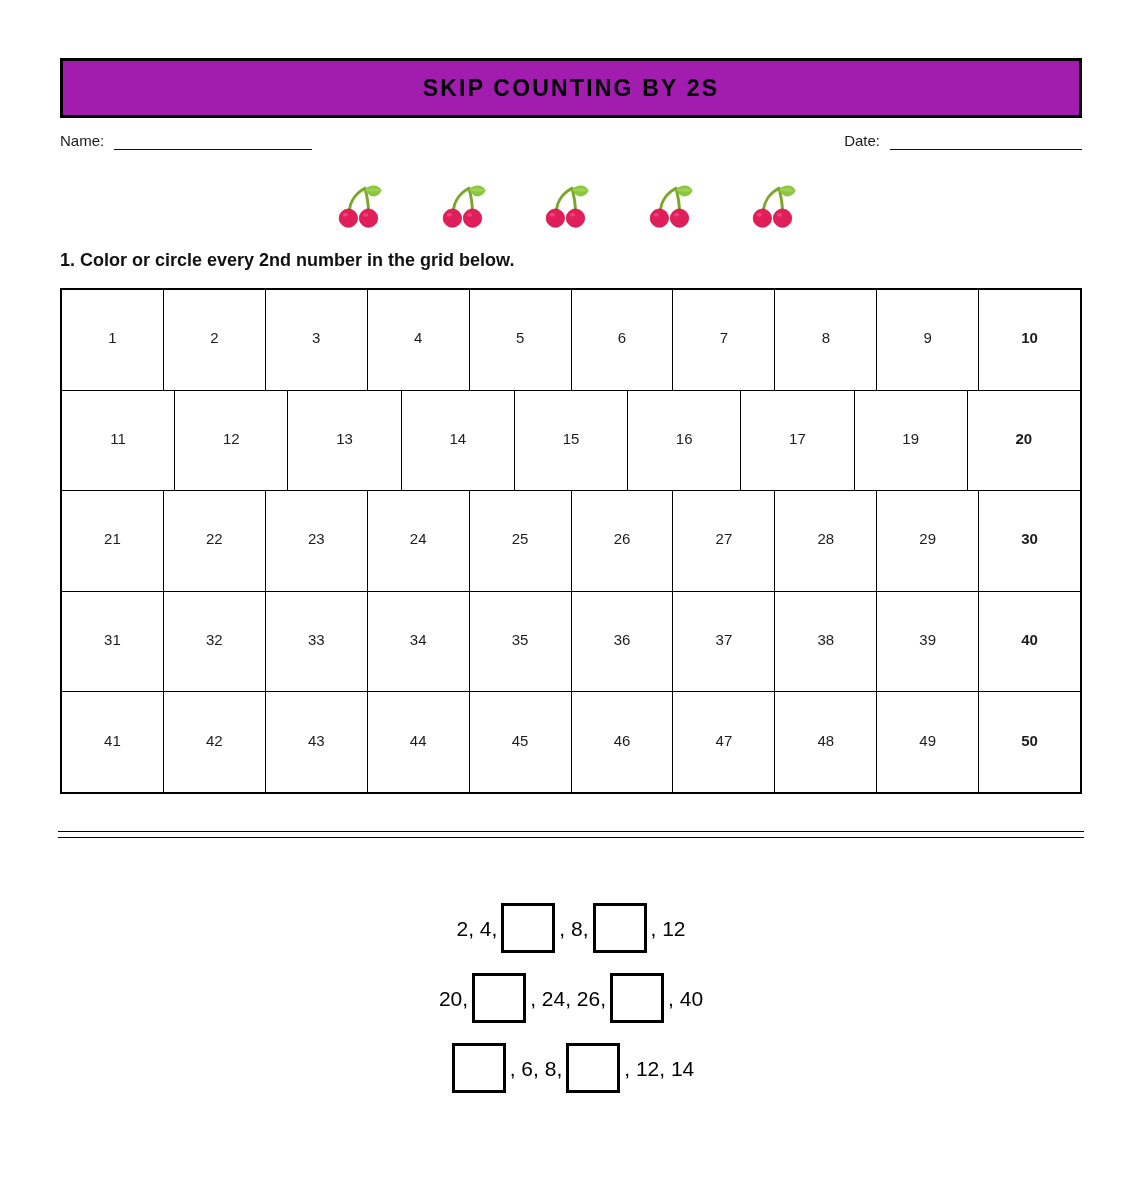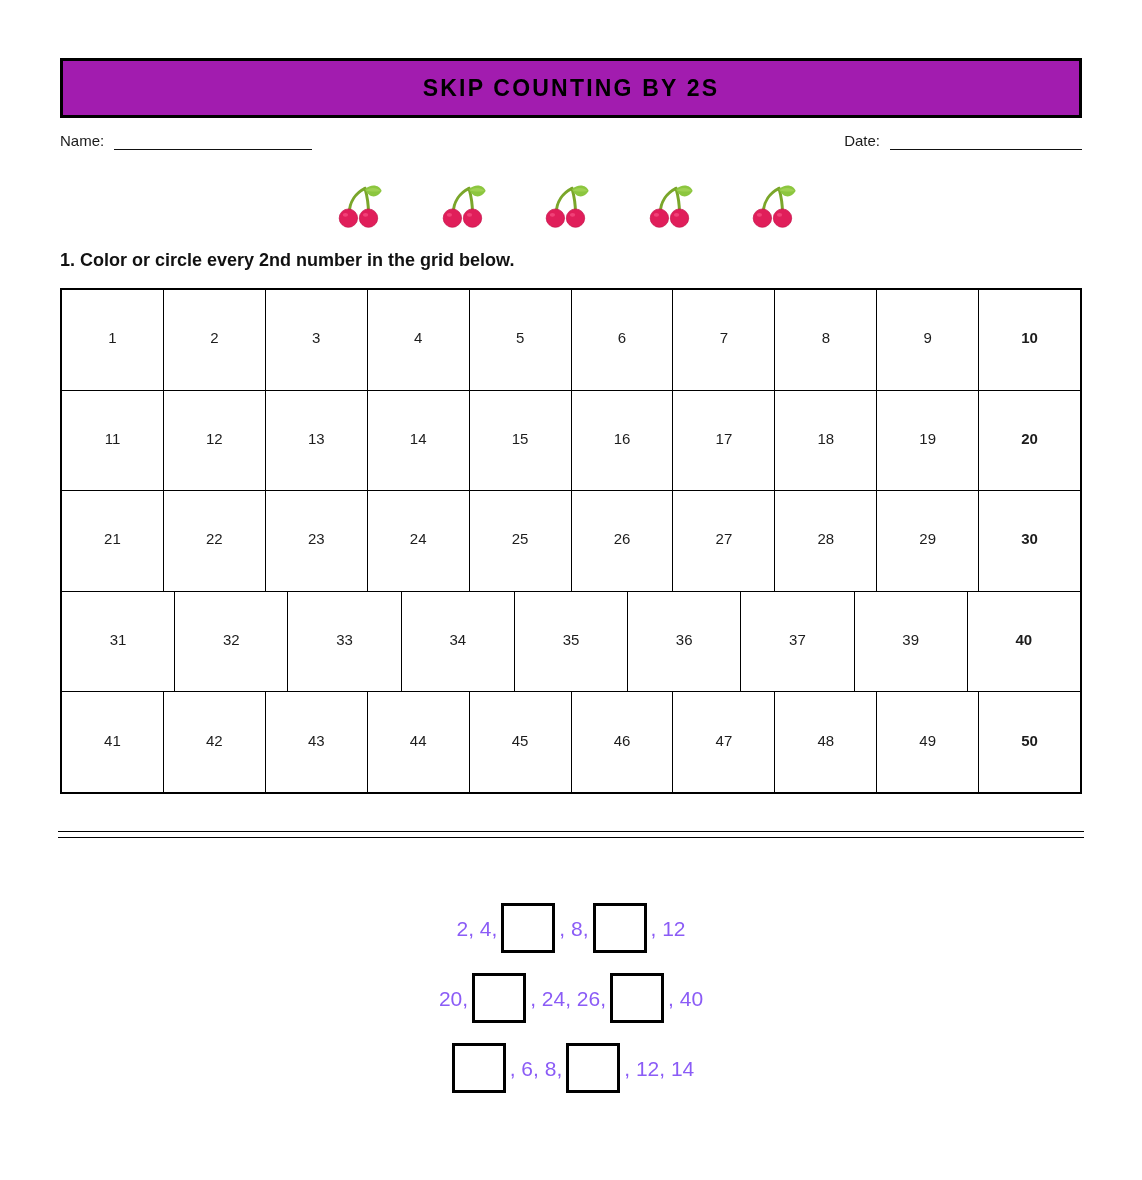--- a/index.html
+++ b/index.html
@@ -156,21 +156,21 @@
   }
   .pattern-row {
     height: 70px;
     display: flex;
     align-items: center;
     justify-content: center;
     gap: 0;
   }
   .pat-text {
     font-size: 21px;
-    color: #8b5cf6;
+    color: #000000;
     white-space: pre;
     line-height: 1;
   }
   .pat-box {
     width: 54px;
     height: 50px;
     border: 3px solid #000;
     background: #fff;
     flex: 0 0 auto;
     margin: 0 4px;
@@ -289,21 +289,20 @@
         <div class="cell">10</div>
       </div>
       <div class="grid-row">
         <div class="cell">11</div>
         <div class="cell">12</div>
         <div class="cell">13</div>
         <div class="cell">14</div>
         <div class="cell">15</div>
         <div class="cell">16</div>
         <div class="cell">17</div>
-        <div class="cell">18</div>
         <div class="cell">19</div>
         <div class="cell">20</div>
       </div>
       <div class="grid-row">
         <div class="cell">21</div>
         <div class="cell">22</div>
         <div class="cell">23</div>
         <div class="cell">24</div>
         <div class="cell">25</div>
         <div class="cell">26</div>
@@ -313,20 +312,21 @@
         <div class="cell">30</div>
       </div>
       <div class="grid-row">
         <div class="cell">31</div>
         <div class="cell">32</div>
         <div class="cell">33</div>
         <div class="cell">34</div>
         <div class="cell">35</div>
         <div class="cell">36</div>
         <div class="cell">37</div>
+        <div class="cell">38</div>
         <div class="cell">39</div>
         <div class="cell">40</div>
       </div>
       <div class="grid-row">
         <div class="cell">41</div>
         <div class="cell">42</div>
         <div class="cell">43</div>
         <div class="cell">44</div>
         <div class="cell">45</div>
         <div class="cell">46</div>

